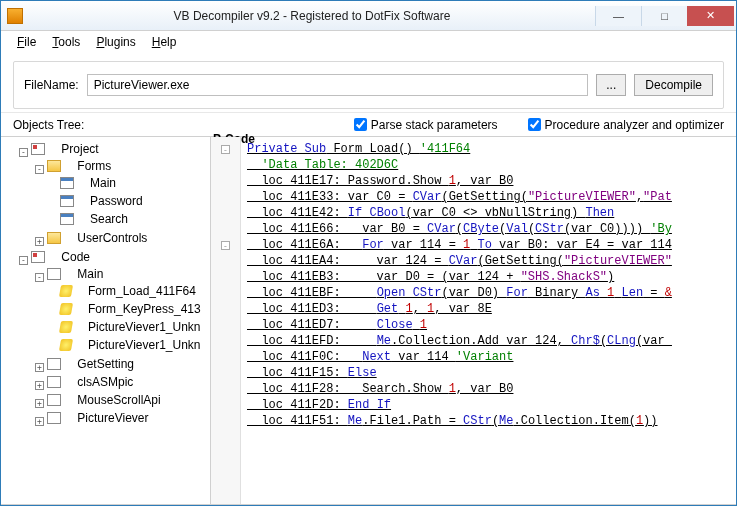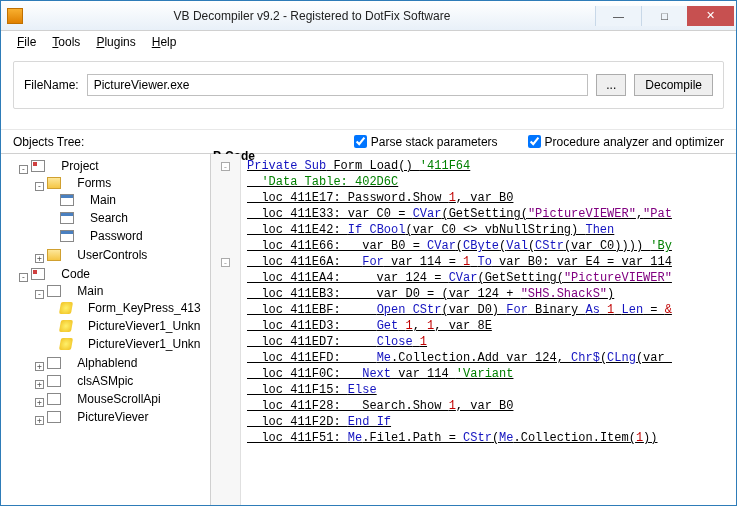--- a/index.html
+++ b/index.html
@@ -6,21 +6,21 @@
 body { font-family: "Segoe UI", Tahoma, sans-serif; font-size: 12px; background: #fff; width: 737px; height: 506px; overflow: hidden; border: 1px solid #2e7cb8; }
 .titlebar { height: 30px; background: linear-gradient(#fff, #e8f0f8); border-bottom: 1px solid #d0d0d0; display: flex; align-items: center; }
 .titlebar .icon { width: 16px; height: 16px; margin: 0 6px; background: linear-gradient(#f8b030, #e08000); border: 1px solid #c07000; }
 .titlebar .title { flex: 1; text-align: center; font-size: 12px; color: #222; }
 .winbtns { display: flex; height: 20px; margin-right: 2px; }
 .winbtn { width: 46px; height: 20px; display: flex; align-items: center; justify-content: center; font-size: 11px; font-family: Arial; color: #333; background: #eef4fa; border-left: 1px solid #c8d8e8; cursor: pointer; }
 .winbtn.close { background: #c75050; color: #fff; border: none; width: 47px; }
 .menubar { height: 22px; display: flex; align-items: center; padding: 0 10px; gap: 4px; border-bottom: 1px solid rgba(0,0,0,0); }
 .menuitem { padding: 2px 6px; cursor: pointer; }
 .menuitem u { text-decoration: underline; }
-.filebox { margin: 8px 12px 20px; border: 1px solid #d8d8d8; border-radius: 2px; padding: 12px 10px; display: flex; align-items: center; gap: 8px; background: #fff; }
+.filebox { margin: 8px 12px 3px; border: 1px solid #d8d8d8; border-radius: 2px; padding: 12px 10px; display: flex; align-items: center; gap: 8px; background: #fff; }
 .filebox label { font-size: 12px; }
 .filebox input { flex: 1; height: 22px; border: 1px solid #bfbfbf; padding: 0 6px; font-size: 12px; font-family: inherit; }
 .btn { height: 22px; border: 1px solid #acacac; background: #efefef; padding: 0 10px; font-size: 12px; cursor: pointer; font-family: inherit; }
 .btn.browse { width: 30px; padding: 0; }
 .headerrow { height: 24px; display: flex; align-items: center; padding: 4px 12px; gap: 0; border-top: 1px solid #e8e8e8; }
 .headerrow .objlabel { width: 200px; font-size: 12px; }
 .headerrow .pcode { font-weight: bold; width: 120px; margin-top: 28px; }
 .headerrow .chk { display: flex; align-items: flex-start; gap: 4px; font-size: 12px; }
 .headerrow .chk input { width: 13px; height: 13px; }
 .headerrow .spacer { flex: 1; }
@@ -108,25 +108,25 @@
                 <span class="ico folder"></span>
                 <span>Forms</span>
               </span>
             <ul>
               <li><span class="indent"></span><span class="node">
                     <span class="ico form"></span>
                     <span>Main</span>
                   </span></li>
               <li><span class="indent"></span><span class="node">
                     <span class="ico form"></span>
+                    <span>Password</span>
+                  </span></li>
+              <li><span class="indent"></span><span class="node">
+                    <span class="ico form"></span>
                     <span>Search</span>
-                  </span></li>
-              <li><span class="indent"></span><span class="node">
-                    <span class="ico form"></span>
-                    <span>Password</span>
                   </span></li>
             </ul>
           </li>
           <li><span class="exp">+</span> <span class="node">
                 <span class="ico folder"></span>
                 <span>UserControls</span>
               </span></li>
         </ul>
       </li>
       <li><span class="exp">-</span> <span class="node">
@@ -134,35 +134,39 @@
             <span>Code</span>
           </span>
         <ul>
           <li><span class="exp">-</span> <span class="node">
                 <span class="ico module"></span>
                 <span>Main</span>
               </span>
             <ul>
               <li><span class="indent"></span><span class="node">
                     <span class="ico fn"></span>
+                    <span>Form_Load_411F64</span>
+                  </span></li>
+              <li><span class="indent"></span><span class="node">
+                    <span class="ico fn"></span>
                     <span>Form_KeyPress_413</span>
                   </span></li>
               <li><span class="indent"></span><span class="node">
                     <span class="ico fn"></span>
                     <span>PictureViever1_Unkn</span>
                   </span></li>
               <li><span class="indent"></span><span class="node">
                     <span class="ico fn"></span>
                     <span>PictureViever1_Unkn</span>
                   </span></li>
             </ul>
           </li>
           <li><span class="exp">+</span> <span class="node">
                 <span class="ico module"></span>
-                <span>Alphablend</span>
+                <span>GetSetting</span>
               </span></li>
           <li><span class="exp">+</span> <span class="node">
                 <span class="ico module"></span>
                 <span>clsASMpic</span>
               </span></li>
           <li><span class="exp">+</span> <span class="node">
                 <span class="ico module"></span>
                 <span>MouseScrollApi</span>
               </span></li>
           <li><span class="exp">+</span> <span class="node">

